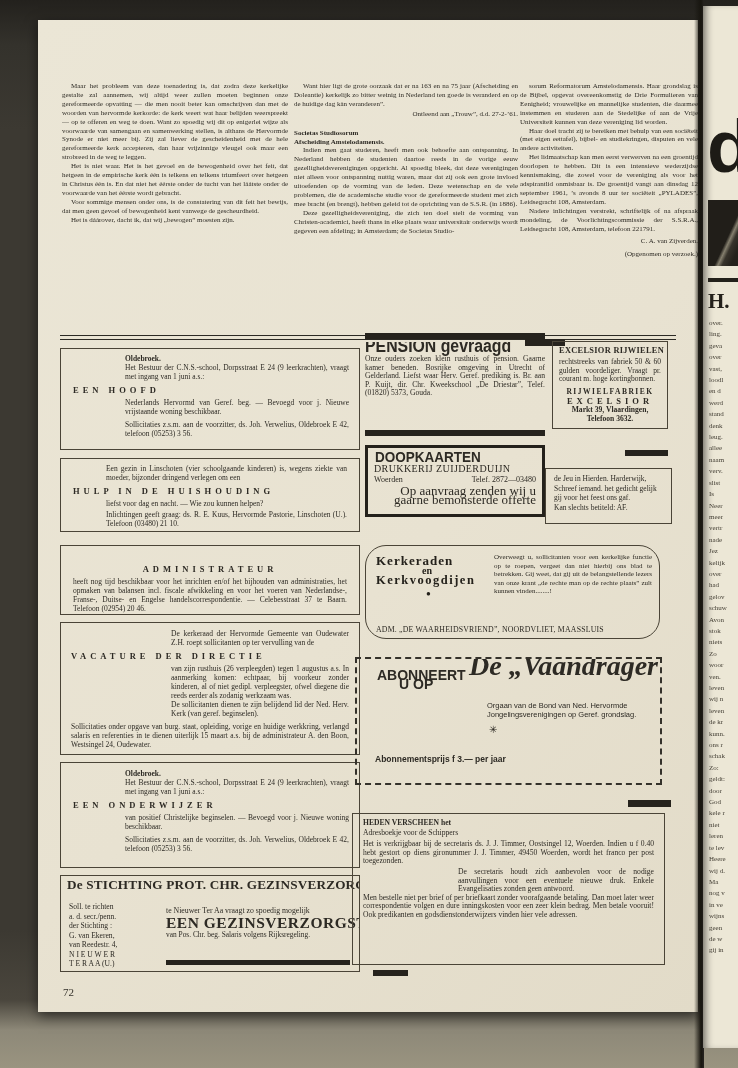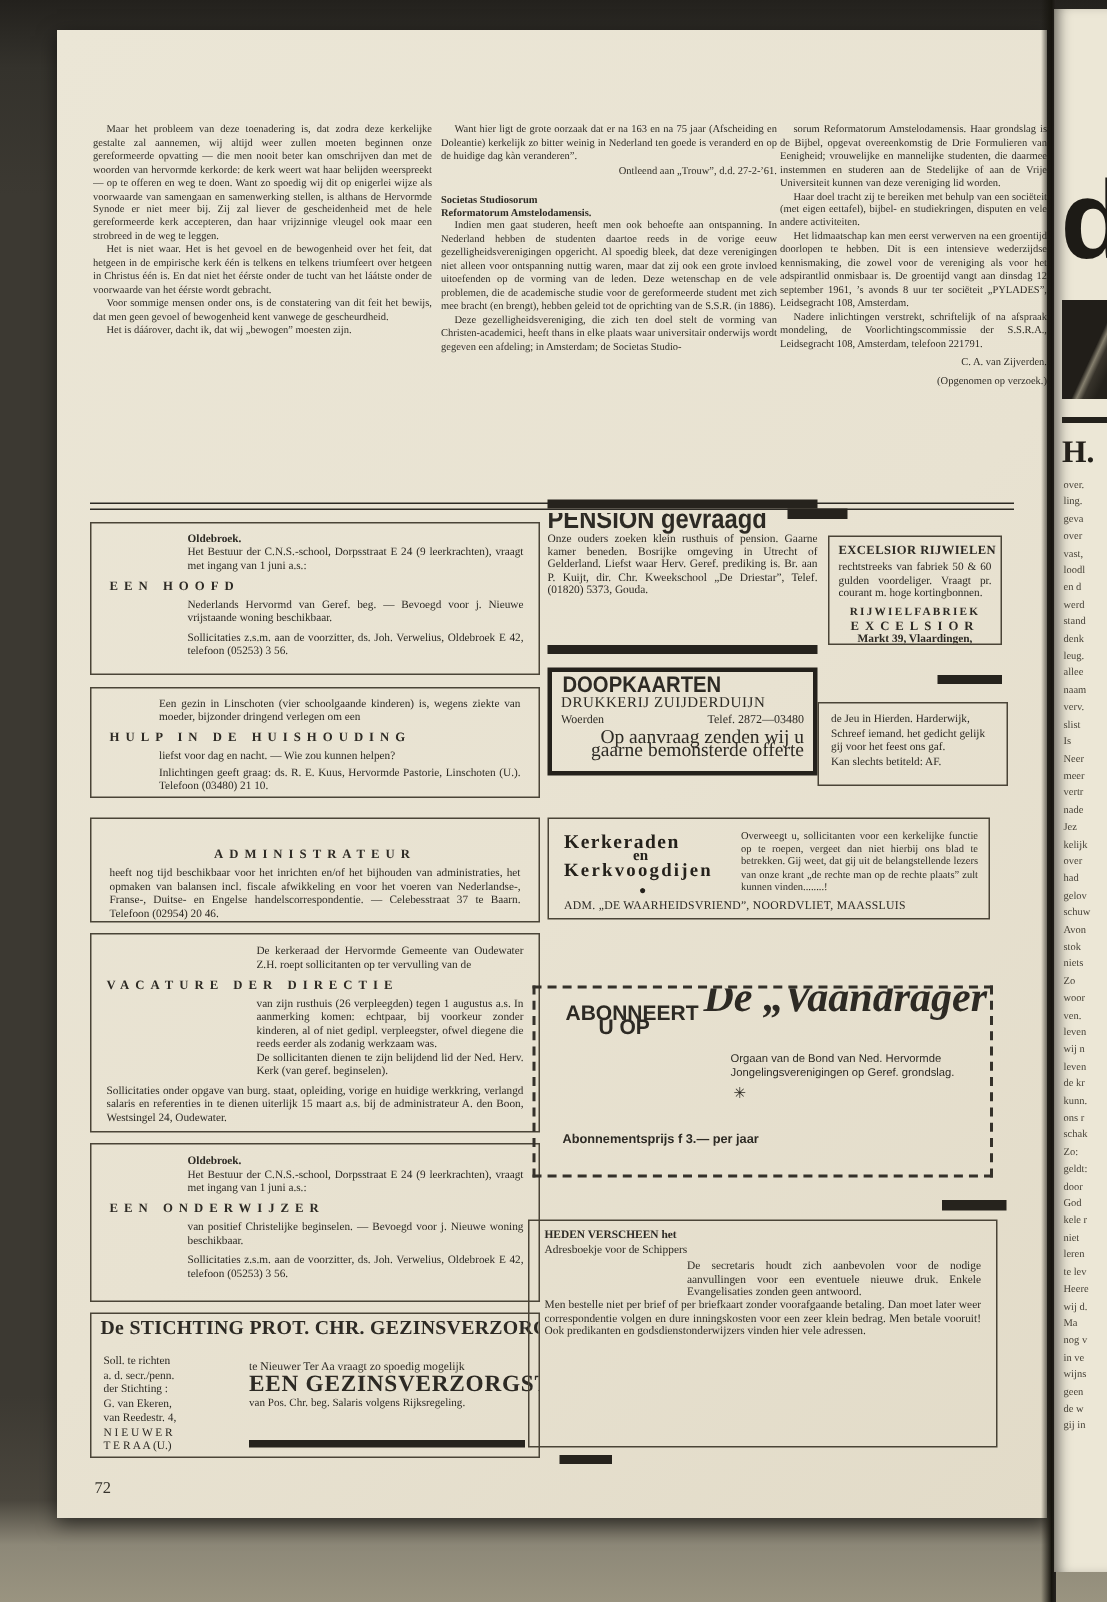--- a/index.html
+++ b/index.html
@@ -103,21 +103,21 @@
       <div class="ed-col ed-c1">
         <p>Maar het probleem van deze toenadering is, dat zodra deze kerkelijke gestalte zal aannemen, wij altijd weer zullen moeten beginnen onze gereformeerde opvatting — die men nooit beter kan omschrijven dan met de woorden van hervormde kerkorde: de kerk weert wat haar belijden weerspreekt — op te offeren en weg te doen. Want zo spoedig wij dit op enigerlei wijze als voorwaarde van samengaan en samenwerking stellen, is althans de Hervormde Synode er niet meer bij. Zij zal liever de gescheidenheid met de hele gereformeerde kerk accepteren, dan haar vrijzinnige vleugel ook maar een strobreed in de weg te leggen.</p>
         <p>Het is niet waar. Het is het gevoel en de bewogenheid over het feit, dat hetgeen in de empirische kerk één is telkens en telkens triumfeert over hetgeen in Christus één is. En dat niet het éérste onder de tucht van het láátste onder de voorwaarde van het éérste wordt gebracht.</p>
         <p>Voor sommige mensen onder ons, is de constatering van dit feit het bewijs, dat men geen gevoel of bewogenheid kent vanwege de gescheurdheid.</p>
         <p>Het is dáárover, dacht ik, dat wij „bewogen” moesten zijn.</p>
       </div>
       <div class="ed-col ed-c2">
         <p>Want hier ligt de grote oorzaak dat er na 163 en na 75 jaar (Afscheiding en Doleantie) kerkelijk zo bitter weinig in Nederland ten goede is veranderd en op de huidige dag kàn veranderen”.</p>
         <p class="ed-attr">Ontleend aan „Trouw”, d.d. 27-2-’61.</p>
         <p class="ed-head first">Societas Studiosorum</p>
-        <p class="ed-head">Reformatorum Amstelodamensis.</p>
+        <p class="ed-head">Afscheiding Amstelodamensis.</p>
         <p>Indien men gaat studeren, heeft men ook behoefte aan ontspanning. In Nederland hebben de studenten daartoe reeds in de vorige eeuw gezelligheidsverenigingen opgericht. Al spoedig bleek, dat deze verenigingen niet alleen voor ontspanning nuttig waren, maar dat zij ook een grote invloed uitoefenden op de vorming van de leden. Deze wetenschap en de vele problemen, die de academische studie voor de gereformeerde student met zich mee bracht (en brengt), hebben geleid tot de oprichting van de S.S.R. (in 1886).</p>
         <p>Deze gezelligheidsvereniging, die zich ten doel stelt de vorming van Christen-academici, heeft thans in elke plaats waar universitair onderwijs wordt gegeven een afdeling; in Amsterdam; de Societas Studio-</p>
       </div>
       <div class="ed-col ed-c3">
         <p>sorum Reformatorum Amstelodamensis. Haar grondslag is de Bijbel, opgevat overeenkomstig de Drie Formulieren van Eenigheid; vrouwelijke en mannelijke studenten, die daarmee instemmen en studeren aan de Stedelijke of aan de Vrije Universiteit kunnen van deze vereniging lid worden.</p>
         <p>Haar doel tracht zij te bereiken met behulp van een sociëteit (met eigen eettafel), bijbel- en studiekringen, disputen en vele andere activiteiten.</p>
         <p>Het lidmaatschap kan men eerst verwerven na een groentijd doorlopen te hebben. Dit is een intensieve wederzijdse kennismaking, die zowel voor de vereniging als voor het adspirantlid onmisbaar is. De groentijd vangt aan dinsdag 12 september 1961, ’s avonds 8 uur ter sociëteit „PYLADES”, Leidsegracht 108, Amsterdam.</p>
         <p>Nadere inlichtingen verstrekt, schriftelijk of na afspraak mondeling, de Voorlichtingscommissie der S.S.R.A., Leidsegracht 108, Amsterdam, telefoon 221791.</p>
         <p class="ed-sig">C. A. van Zijverden.</p>
         <p class="ed-sig">(Opgenomen op verzoek.)</p>
@@ -193,21 +193,21 @@
       <div class="adbox doop" style="left:305px;top:115px;width:180px;height:72px;">
         <p class="doop-title">DOOPKAARTEN</p>
         <p class="doop-l1">DRUKKERIJ ZUIJDERDUIJN</p>
         <div class="doop-row">
           <span>Woerden</span>
           <span>Telef. 2872—03480</span>
         </div>
         <p class="doop-l3" style="margin:0;">Op aanvraag zenden wij u gaarne bemonsterde offerte</p>
       </div>
 
-      <div class="adbox" style="left:305px;top:215px;width:295px;height:68px;">
+      <div class="adbox" style="left:305px;top:215px;width:295px;height:94px;border-radius:21px;">
         <div class="kerk-left">
           <div class="kerk-t1">Kerkeraden</div>
           <div class="kerk-t2">en</div>
           <div class="kerk-t3">Kerkvoogdijen</div>
           <div class="kerk-dot">●</div>
         </div>
         <div class="kerk-right">Overweegt u, sollicitanten voor een kerkelijke functie op te roepen, vergeet dan niet hierbij ons blad te betrekken. Gij weet, dat gij uit de belangstellende lezers van onze krant „de rechte man op de rechte plaats” zult kunnen vinden........!</div>
         <div class="kerk-footer">ADM. „DE WAARHEIDSVRIEND”, NOORDVLIET, MAASSLUIS</div>
       </div>
 
@@ -221,28 +221,29 @@
         <div class="vaan-star">✳</div>
         <div class="vaan-price">Abonnementsprijs f 3.— per jaar</div>
 
       </div>
 
       <div class="bar" style="left:568px;top:470px;width:43px;height:7px;"></div>
 
       <div class="adbox adres" style="left:292px;top:483px;width:313px;height:152px;">
         <p class="adres-kick">HEDEN VERSCHEEN het</p>
         <p class="adres-title">Adresboekje voor de Schippers</p>
+        <p class="jtext">Het is verkrijgbaar bij de secretaris ds. J. J. Timmer, Oostsingel 12, Woerden. Indien u f 0.40 hebt gestort op diens gironummer J. J. Timmer, 49450 Woerden, wordt het franco per post toegezonden.</p>
         <p class="jtext adres-ind">De secretaris houdt zich aanbevolen voor de nodige aanvullingen voor een eventuele nieuwe druk. Enkele Evangelisaties zonden geen antwoord.</p>
         <p class="jtext">Men bestelle niet per brief of per briefkaart zonder voorafgaande betaling. Dan moet later weer correspondentie volgen en dure inningskosten voor een zeer klein bedrag. Men betale vooruit! Ook predikanten en godsdienstonderwijzers vinden hier vele adressen.</p>
       </div>
       <div class="bar" style="left:313px;top:640px;width:35px;height:6px;"></div>
 
       <div class="bar" style="left:465px;top:9px;width:40px;height:7px;"></div>
 
-      <div class="adbox exc" style="left:492px;top:27px;width:116px;height:73px;">
+      <div class="adbox exc" style="left:492px;top:11px;width:116px;height:88px;">
         <div class="exc-title">EXCELSIOR RIJWIELEN</div>
         <div class="jtext">rechtstreeks van fabriek 50 &amp; 60 gulden voordeliger. Vraagt pr. courant m. hoge kortingbonnen.</div>
         <div class="exc-l1">RIJWIELFABRIEK</div>
         <div class="exc-l2">EXCELSIOR</div>
         <div class="exc-l3">Markt 39, Vlaardingen,</div>
         <div class="exc-l4">Telefoon 3632.</div>
       </div>
 
       <div class="bar" style="left:565px;top:120px;width:43px;height:6px;"></div>
 

